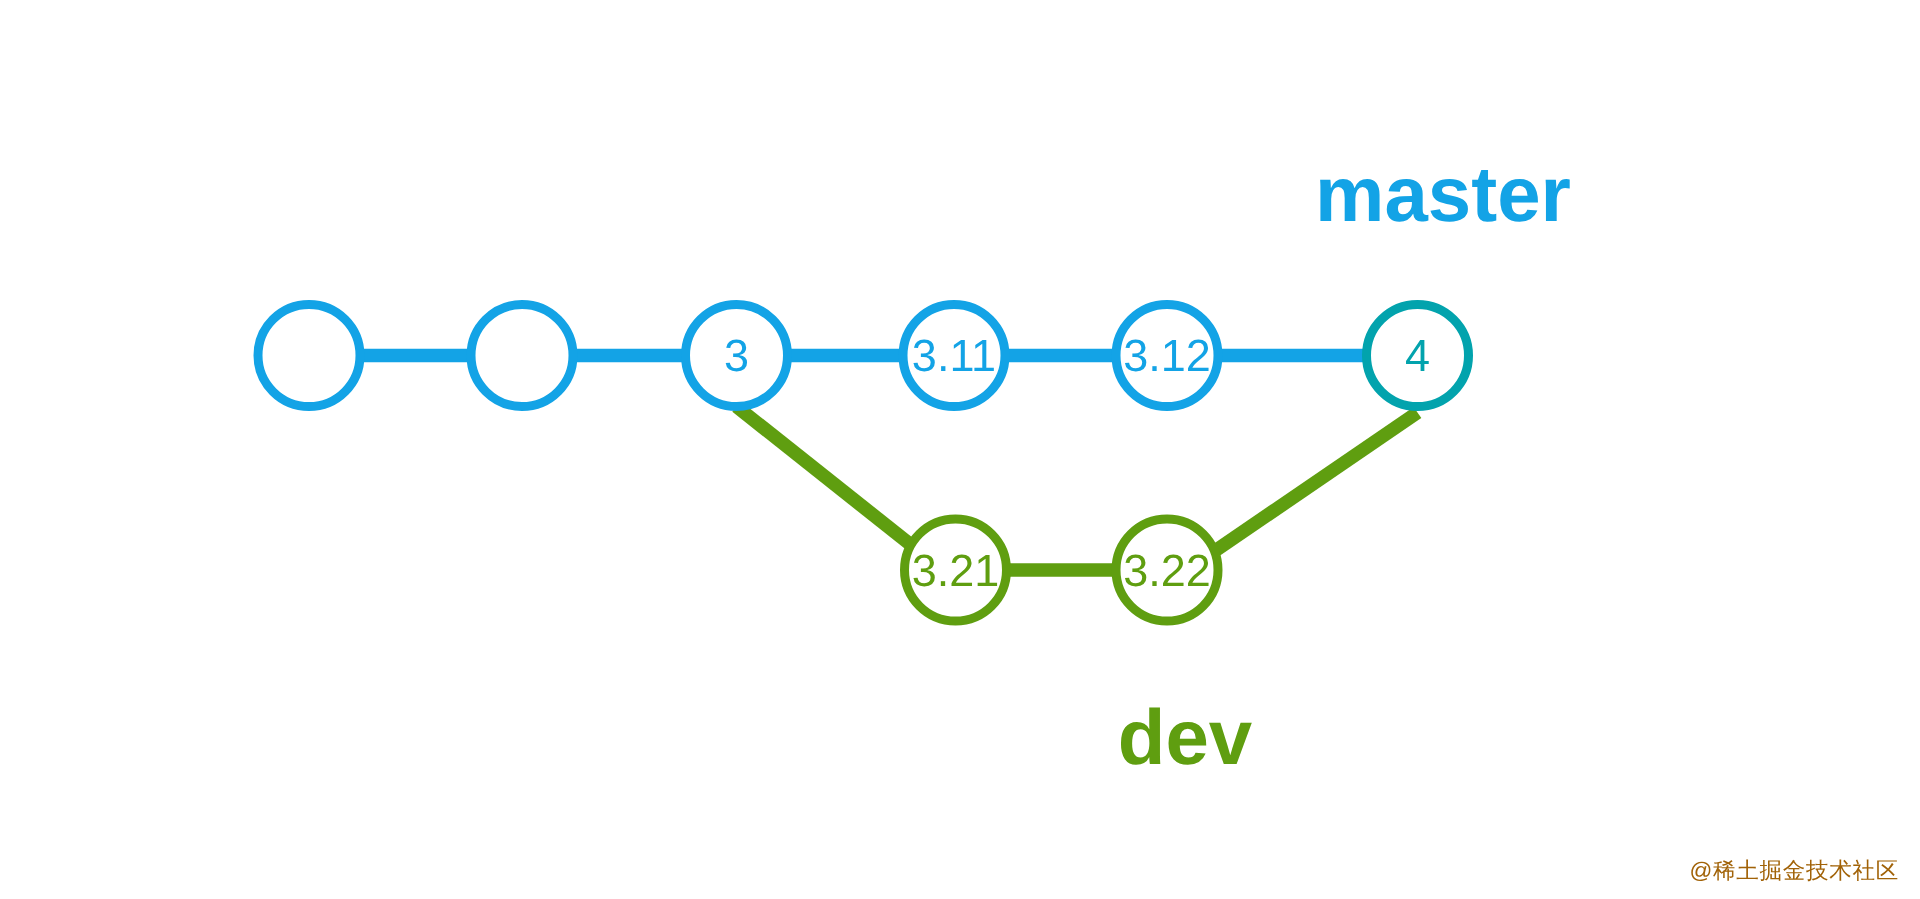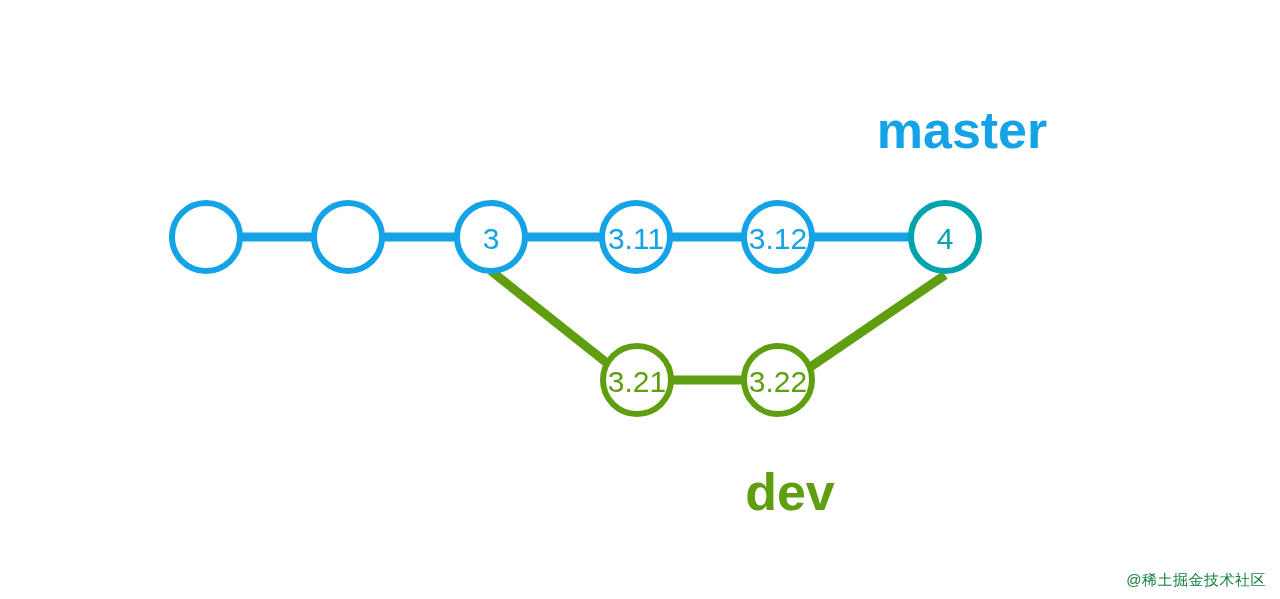--- a/index.html
+++ b/index.html
@@ -38,21 +38,21 @@
     font-weight: bold;
     text-anchor: middle;
     dominant-baseline: central;
   }
   .watermark {
     position: absolute;
     right: 14px;
     bottom: 9px;
     font-family: "Liberation Sans", sans-serif;
     font-size: 15px;
-    color: #15803d;
+    color: #a16207;
     letter-spacing: 0.5px;
     white-space: nowrap;
     user-select: none;
   }
 </style>
 </head>
 <body>
 
 <div id="stage">
 

